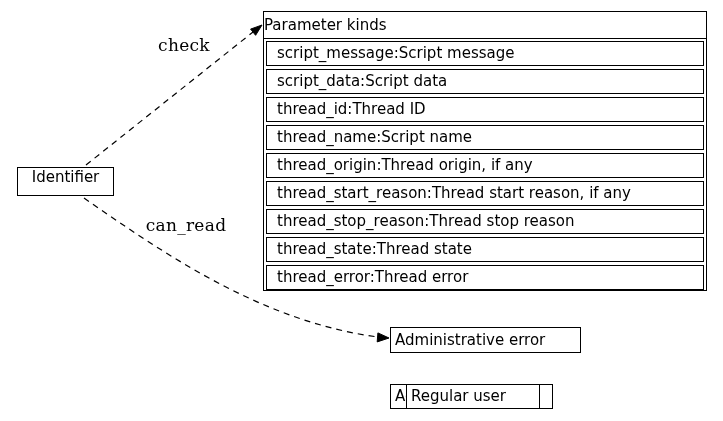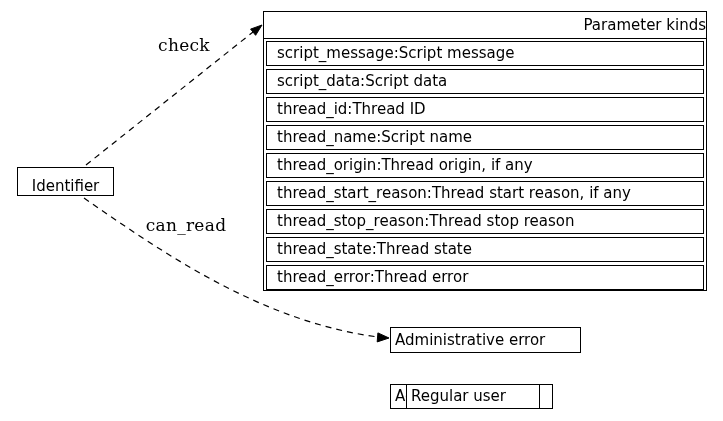--- a/index.html
+++ b/index.html
@@ -48,40 +48,40 @@
   
   #node-identifier {
     position: absolute;
     left: 17px;
     top: 167px;
     width: 97px;
     height: 29px;
     border: 1.5px solid #000000;
     box-sizing: border-box;
     display: flex;
-    align-items: flex-end;
+    align-items: flex-start;
     justify-content: center;
     font-size: 15px;
   }
 
   
   #node-parameter-kinds {
     position: absolute;
     left: 263px;
     top: 11px;
     width: 444px;
     height: 280px;
     border: 1px solid #000000;
     box-sizing: border-box;
     background: #ffffff;
   }
   #parameter-kinds-title {
     height: 26px;
     line-height: 26px;
-    text-align: right;
+    text-align: left;
     border-bottom: 1px solid #000000;
     font-size: 15px;
   }
   .table-rows {
     padding: 2px 2px 0 2px;
   }
   .table-row {
     height: 25px;
     line-height: 23px;
     border: 1px solid #000000;

